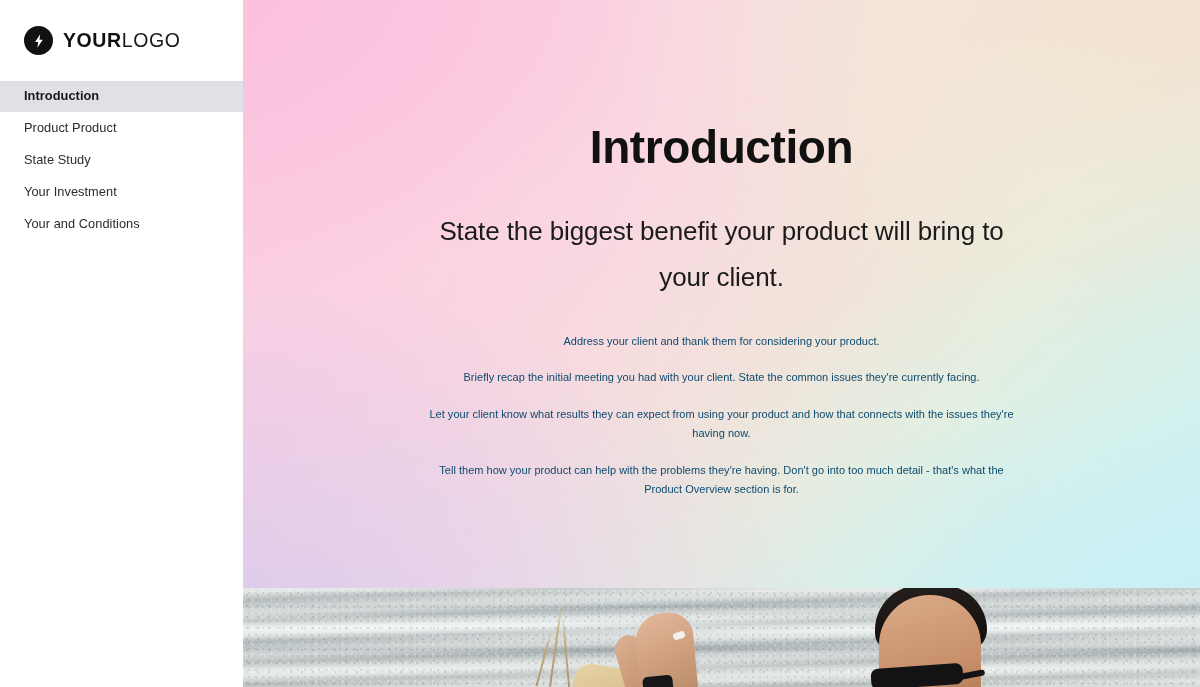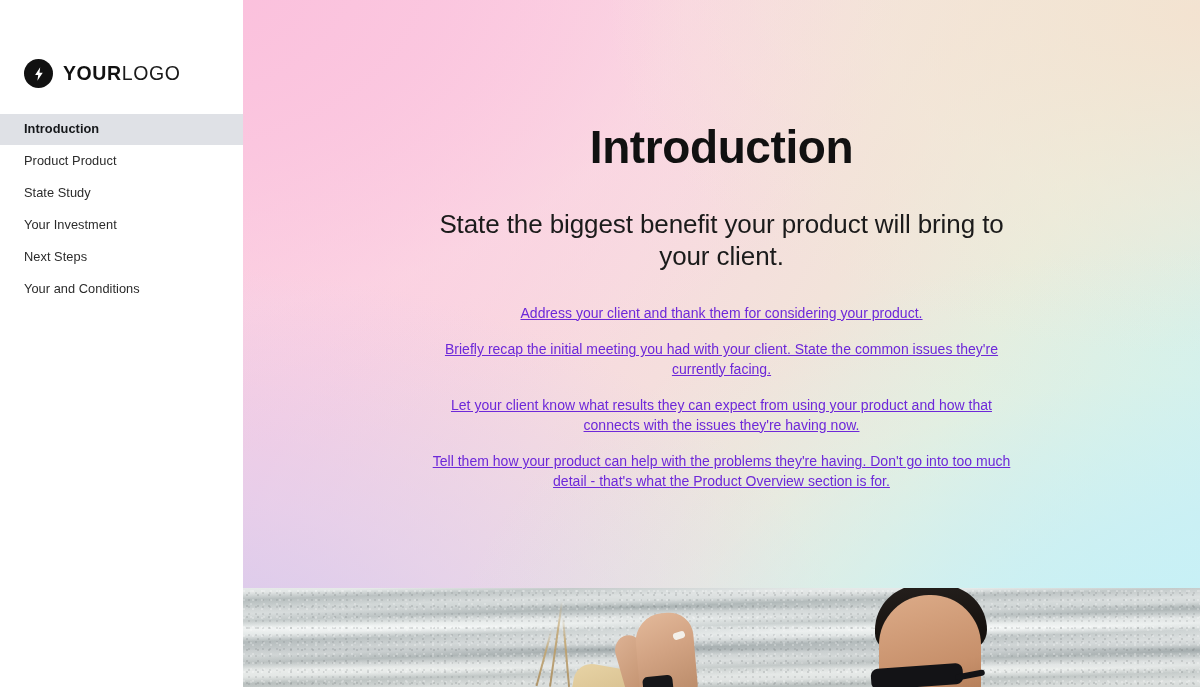--- a/index.html
+++ b/index.html
@@ -29,21 +29,20 @@
     position: relative;
     z-index: 5;
   }
 
   .brand {
     height: 81px;
     display: flex;
     align-items: center;
     padding-left: 24px;
     gap: 10px;
-    margin-top: 33px;
   }
 
   .brand-mark {
     width: 29px;
     height: 29px;
     border-radius: 50%;
     background: #111111;
     display: flex;
     align-items: center;
     justify-content: center;
@@ -119,37 +118,36 @@
     line-height: 1.12;
   }
 
   .slide-subtitle {
     margin: 0 auto;
     margin-top: 34px;
     width: 620px;
     font-size: 26px;
     font-weight: 400;
     color: #1b1b1b;
-    line-height: 32px;
+    line-height: 46px;
     letter-spacing: -0.1px;
   }
 
   .slide-body {
     margin: 0 auto;
     margin-top: 32px;
     width: 600px;
   }
 
   .slide-body p {
-    font-size: 14px;
+    font-size: 11px;
     line-height: 19.5px;
-    color: #6d28d9;
+    color: #0c4a6e;
     letter-spacing: 0.02px;
     margin-bottom: 17px;
-    text-decoration: underline;
   }
   .slide-body p:last-child { margin-bottom: 0; }
 
   
   .slide-photo {
     position: absolute;
     left: 0;
     right: 0;
     bottom: 0;
     height: 99px;
@@ -309,23 +307,20 @@
         <span>Introduction</span>
       </div>
       <div class="nav-item">
         <span>Product Product</span>
       </div>
       <div class="nav-item">
         <span>State Study</span>
       </div>
       <div class="nav-item">
         <span>Your Investment</span>
-      </div>
-      <div class="nav-item">
-        <span>Next Steps</span>
       </div>
       <div class="nav-item">
         <span>Your and Conditions</span>
       </div>
     </nav>
 
   </aside>
 
   <main class="slide">
 

